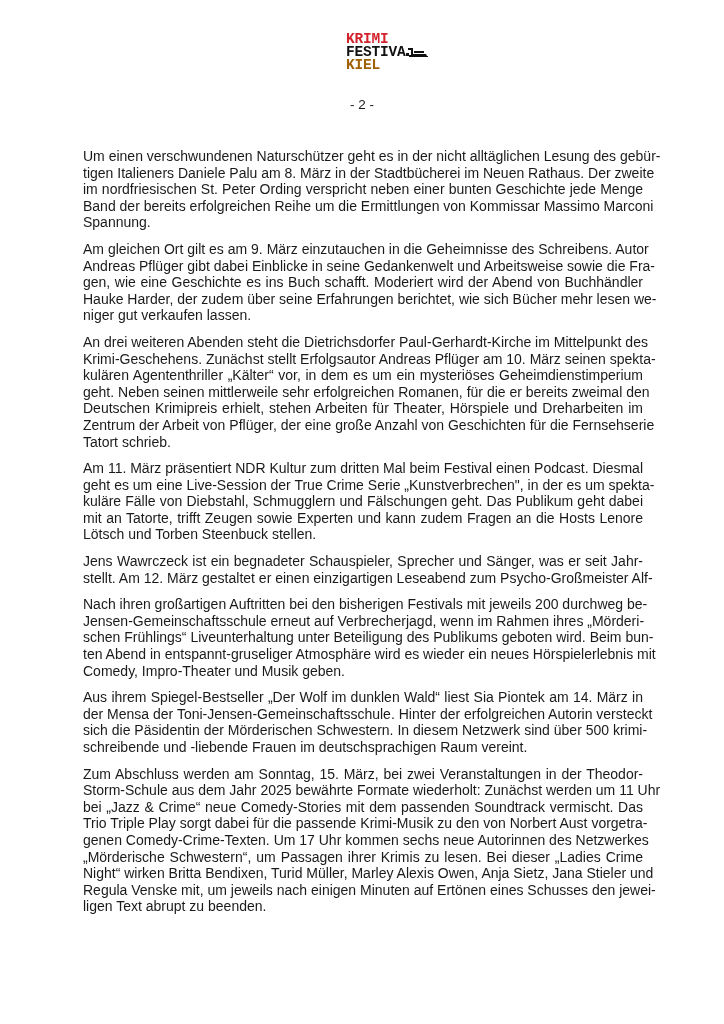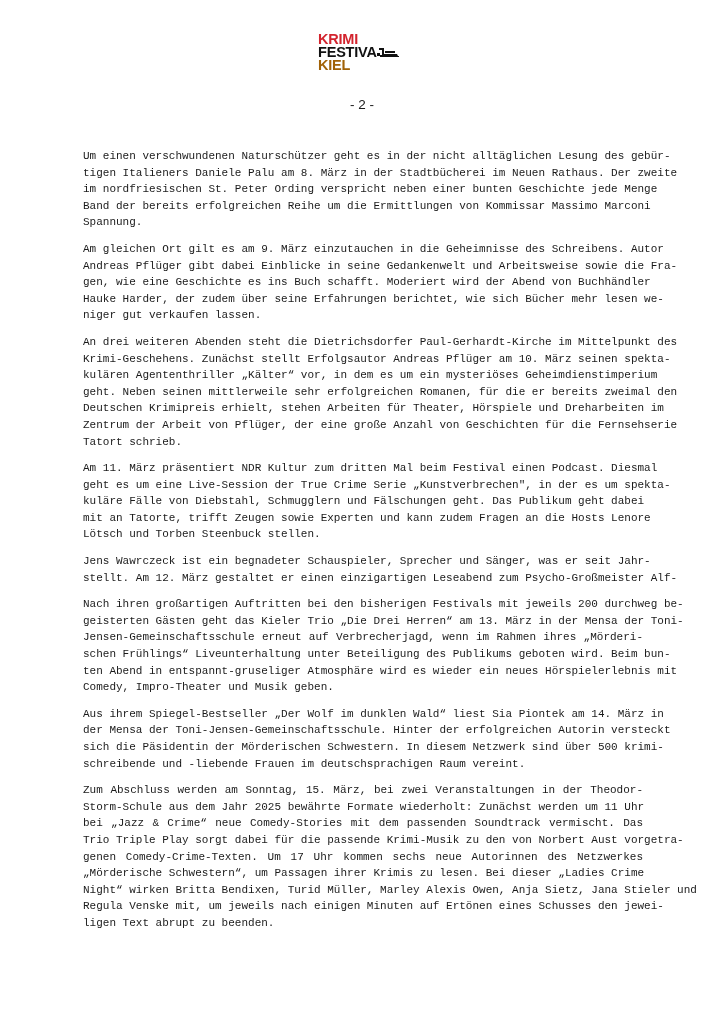--- a/index.html
+++ b/index.html
@@ -10,24 +10,24 @@
     body {
       width: 724px;
       height: 1024px;
       position: relative;
       overflow: hidden;
       font-family: "Liberation Sans", sans-serif;
       color: #1a1a1a;
     }
     .logo {
       position: absolute;
-      left: 318px;
+      left: 346px;
       top: 33px;
       width: 90px;
-      font-family: Liberation Sans, sans-serif;
+      font-family: Liberation Mono, monospace;
       font-weight: bold;
       font-size: 14.5px;
       line-height: 13px;
       letter-spacing: -0.2px;
     }
     .logo .l1 { color: #d3242e; }
     .logo .l2 { color: #111111; display: flex; }
     .logo .l3 { color: #a16207; }
     .logo .gun {
       display: inline-block;
@@ -44,23 +44,22 @@
       top: 97px;
       text-align: center;
       font-size: 13.5px;
       color: #1a1a1a;
     }
     .content {
       position: absolute;
       left: 83px;
       top: 148px;
       width: 560px;
-      font-size: 11px;
+      font-size: 14px;
       line-height: 16.6px;
-      font-family: Liberation Mono, monospace;
     }
     .content p {
       margin: 0 0 10px 0;
       text-align: justify;
       hyphens: manual;
     }
     .content p .ln {
       display: block;
       text-align: justify;
       text-align-last: justify;
@@ -120,21 +119,20 @@
     <span class="ln">kuläre Fälle von Diebstahl, Schmugglern und Fälschungen geht. Das Publikum geht dabei</span>
     <span class="ln">mit an Tatorte, trifft Zeugen sowie Experten und kann zudem Fragen an die Hosts Lenore</span>
     <span class="ln last">Lötsch und Torben Steenbuck stellen.</span>
   </p>
   <p>
     <span class="ln">Jens Wawrczeck ist ein begnadeter Schauspieler, Sprecher und Sänger, was er seit Jahr-</span>
     <span class="ln">stellt. Am 12. März gestaltet er einen einzigartigen Leseabend zum Psycho-Großmeister Alf-</span>
   </p>
   <p>
     <span class="ln">Nach ihren großartigen Auftritten bei den bisherigen Festivals mit jeweils 200 durchweg be-</span>
-    <span class="ln">geisterten Gästen geht das Kieler Trio „Die Drei Herren“ am 13. März in der Mensa der Toni-</span>
     <span class="ln">Jensen-Gemeinschaftsschule erneut auf Verbrecherjagd, wenn im Rahmen ihres „Mörderi-</span>
     <span class="ln">schen Frühlings“ Liveunterhaltung unter Beteiligung des Publikums geboten wird. Beim bun-</span>
     <span class="ln">ten Abend in entspannt-gruseliger Atmosphäre wird es wieder ein neues Hörspielerlebnis mit</span>
     <span class="ln last">Comedy, Impro-Theater und Musik geben.</span>
   </p>
   <p>
     <span class="ln">Aus ihrem Spiegel-Bestseller „Der Wolf im dunklen Wald“ liest Sia Piontek am 14. März in</span>
     <span class="ln">der Mensa der Toni-Jensen-Gemeinschaftsschule. Hinter der erfolgreichen Autorin versteckt</span>
     <span class="ln">sich die Päsidentin der Mörderischen Schwestern. In diesem Netzwerk sind über 500 krimi-</span>
     <span class="ln last">schreibende und -liebende Frauen im deutschsprachigen Raum vereint.</span>

